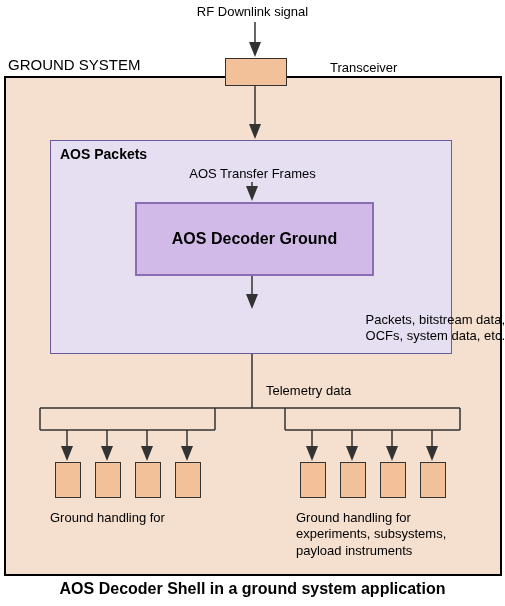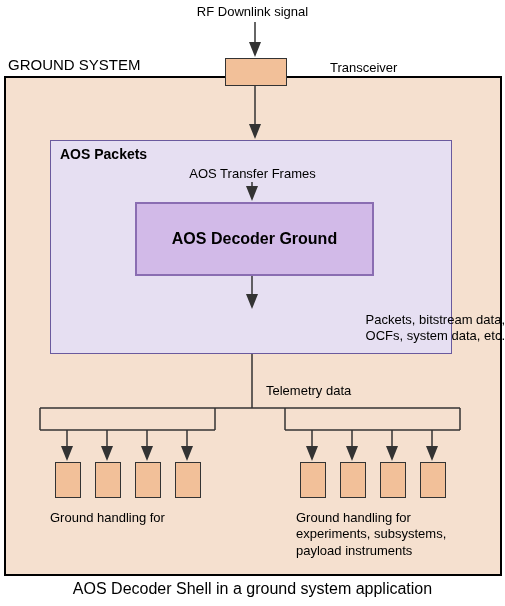--- a/index.html
+++ b/index.html
@@ -142,21 +142,21 @@
     width: 200px;
     font-size: 13px;
     line-height: 1.25;
   }
   .caption {
     position: absolute;
     top: 580px;
     left: 0;
     width: 505px;
     text-align: center;
-    font-weight: normal;
+    font-weight: bold;
     font-size: 16px;
   }
   svg.arrows {
     position: absolute;
     top: 0;
     left: 0;
     pointer-events: none;
   }
 </style>
 </head>

